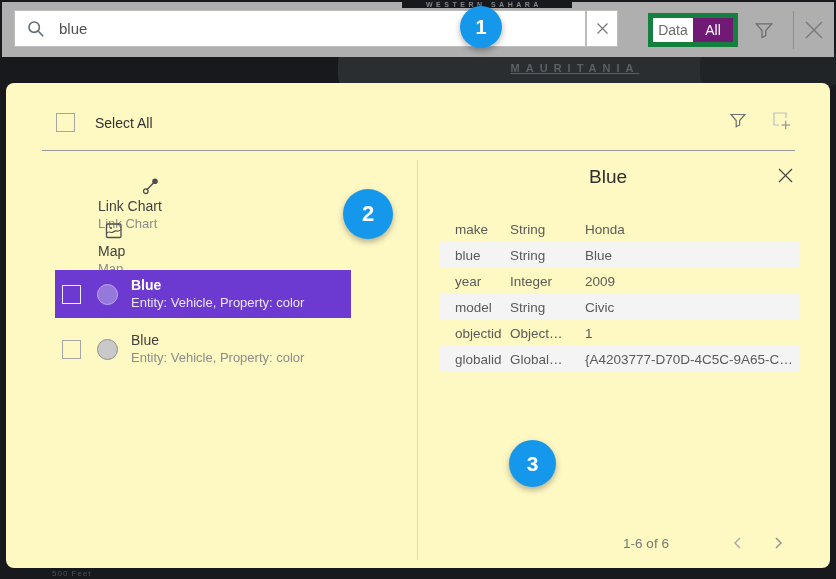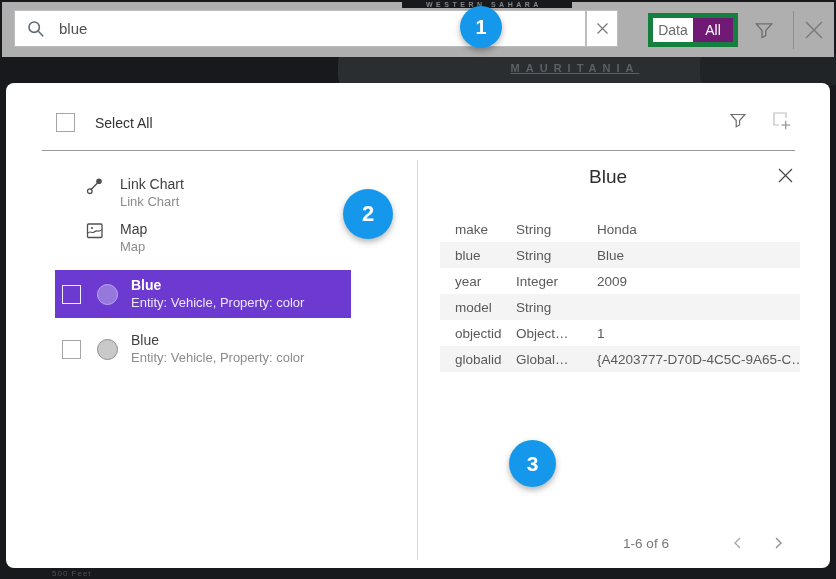--- a/index.html
+++ b/index.html
@@ -36,30 +36,30 @@
   .scope-toggle { position:absolute; left:646px; top:11px; width:90px; height:34px;
     background:#fff; border:5px solid #15803d; display:flex; }
   .scope-seg { flex:1; display:flex; align-items:center; justify-content:center;
     font-size:14px; color:#6A6A6A; cursor:pointer; }
   .scope-seg.active { background:#701a75; color:#fff; }
   .tb-icon { position:absolute; cursor:pointer; }
   .tb-divider { position:absolute; left:791px; top:9px; width:1px; height:38px;
     background:#8F8F8F; }
   
   .modal { position:absolute; left:6px; top:83px; width:824px; height:485px;
-    background:#ffffff; border-radius:8px; z-index:2; }
+    background:#fef9c3; border-radius:8px; z-index:2; }
   .checkbox { width:19px; height:19px; border:1px solid #A6A6A6; background:transparent; }
   .select-all-cb { position:absolute; left:50px; top:30px; cursor:pointer; }
   .select-all-label { position:absolute; left:89px; top:32px; font-size:14px; color:#333; }
   .modal-filter-icon { position:absolute; left:722px; top:27px; cursor:pointer; }
   .modal-add-icon { position:absolute; left:765px; top:27px; cursor:pointer; }
   .hdivider { position:absolute; left:36px; top:67px; width:753px; height:1px; background:#999; }
   .vdivider { position:absolute; left:411px; top:77px; width:1px; height:400px; background:#D9D9D9; }
   
-  .result-item { position:absolute; display:flex; align-items:flex-start; cursor:pointer; }
+  .result-item { position:absolute; display:flex; align-items:flex-end; cursor:pointer;flex-direction:column; }
   .ri-icon { width:22px; height:22px; display:flex; align-items:center; justify-content:center; }
   .ri-text .title { font-size:14px; color:#3F3F3F; line-height:18px; }
   .ri-text .subtitle { font-size:13px; color:#8C8C8C; line-height:18px; }
   .entity-circle { width:21px; height:21px; border-radius:50%;
     background:#C9C9C9; border:1px solid #8F8F8F; }
   .row-selected { position:absolute; left:49px; top:187px; width:296px; height:48px;
     background:#6C3AD1; display:flex; align-items:center; cursor:pointer; }
   .row-selected .checkbox { border-color:#F2EEF9; margin-left:7px; }
   .row-selected .entity-circle { background:#9478DB; border-color:#BFA9EF; margin-left:16px; }
   .row-selected .ri-text { margin-left:13px; }
@@ -70,21 +70,21 @@
   .row-plain .checkbox { margin-left:7px; }
   .row-plain .entity-circle { margin-left:16px; }
   .row-plain .ri-text { margin-left:13px; }
   
   .detail-title { position:absolute; left:430px; top:83px; width:344px;
     text-align:center; font-size:19px; font-weight:500; color:#2E2E2E; }
   .detail-close { position:absolute; left:771px; top:84px; cursor:pointer; }
   .attr-table { position:absolute; left:434px; top:133px; width:360px; font-size:13.5px; }
   .t-head { display:flex; height:24px; align-items:center; color:#4A4A4A;
     border-bottom:1px solid #C6C6C6; }
-  .t-row { display:flex; height:26px; align-items:center; color:#5A5A5A;gap:6px; }
+  .t-row { display:flex; height:26px; align-items:center; color:#5A5A5A; }
   .t-rows .t-row:nth-child(even) { background:#F4F4F4; }
   .c1 { width:70px; padding-left:15px; }
   .c2 { width:75px; }
   .c3 { flex:1; white-space:nowrap; overflow:hidden; }
   .pagination-label { position:absolute; left:590px; top:453px; width:100px;
     text-align:center; font-size:13.5px; color:#767676; }
   .pg-prev { position:absolute; left:725px; top:453px; cursor:pointer; }
   .pg-next { position:absolute; left:765px; top:453px; cursor:pointer; }
   
   .callout { position:absolute; border-radius:50%; background:#1598EC; color:#fff;
@@ -230,20 +230,21 @@
           <div class="c3">Blue</div>
         </div>
         <div class="t-row">
           <div class="c1">year</div>
           <div class="c2">Integer</div>
           <div class="c3">2009</div>
         </div>
         <div class="t-row">
           <div class="c1">model</div>
           <div class="c2">String</div>
+          <div class="c3">Civic</div>
         </div>
         <div class="t-row">
           <div class="c1">objectid</div>
           <div class="c2">Object…</div>
           <div class="c3">1</div>
         </div>
         <div class="t-row">
           <div class="c1">globalid</div>
           <div class="c2">Global…</div>
           <div class="c3">{A4203777-D70D-4C5C-9A65-C…</div>

